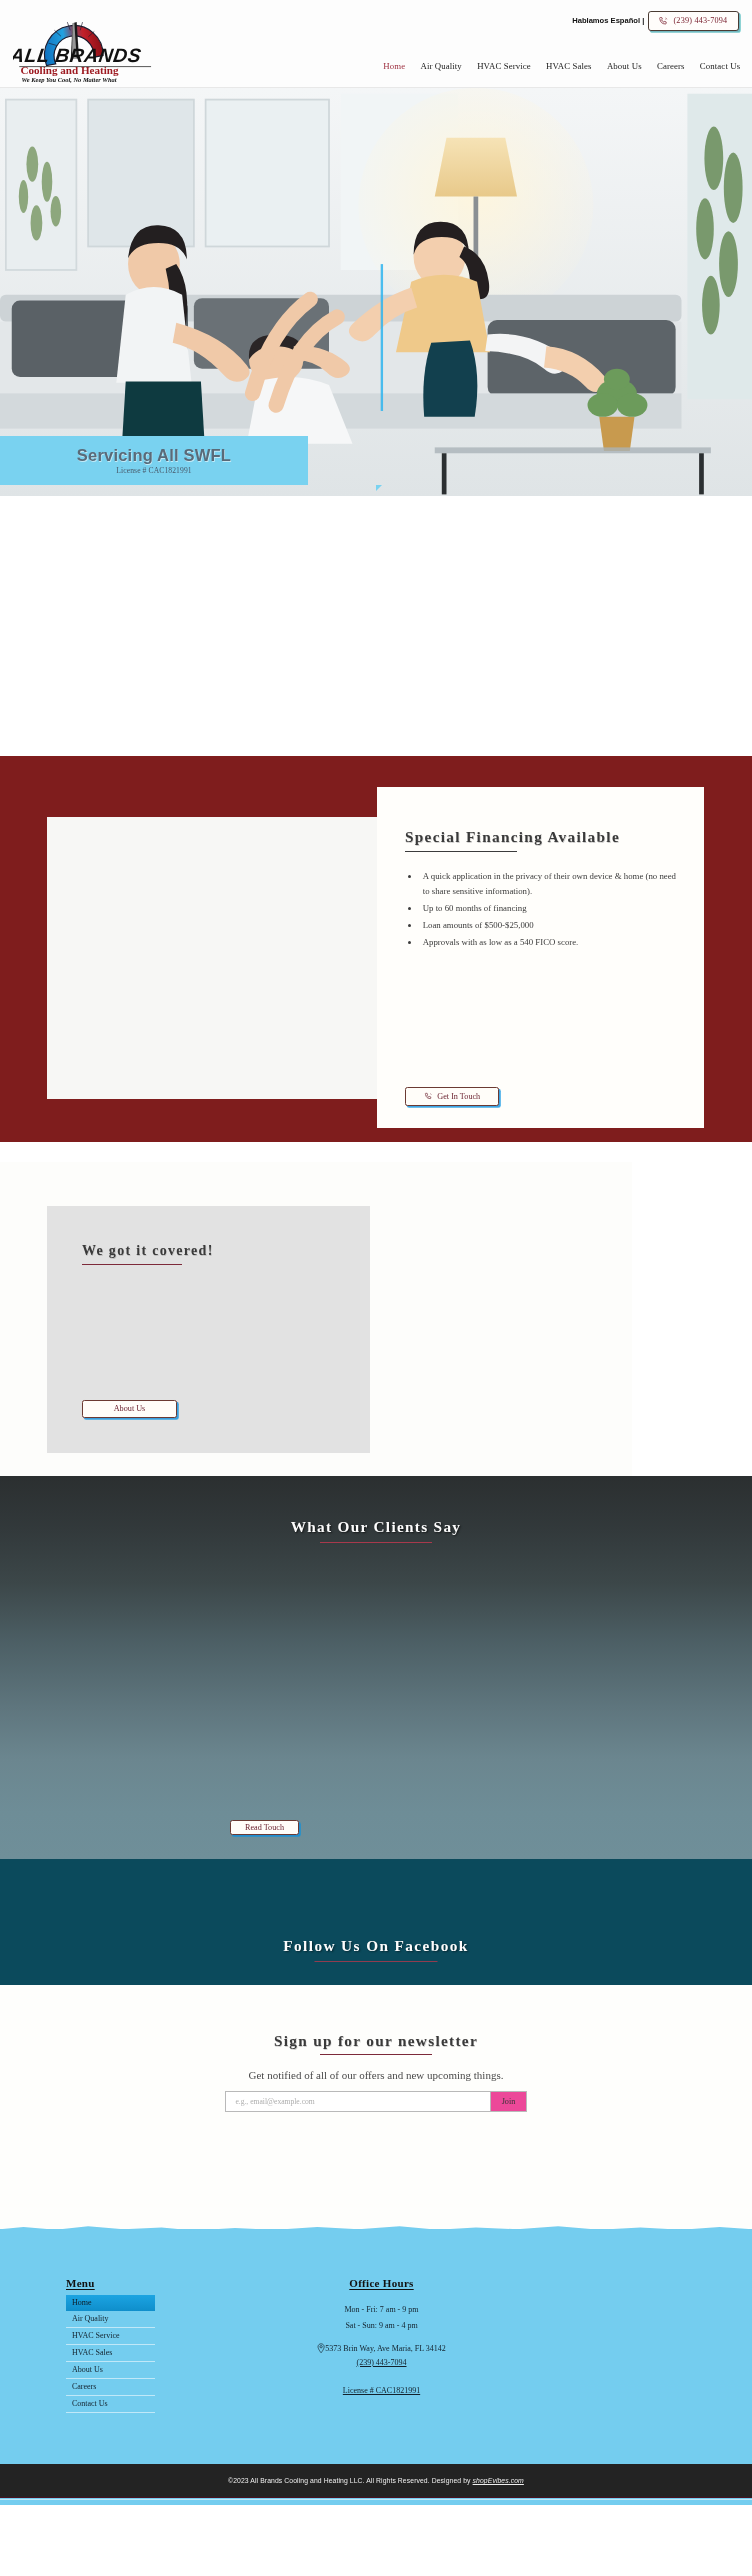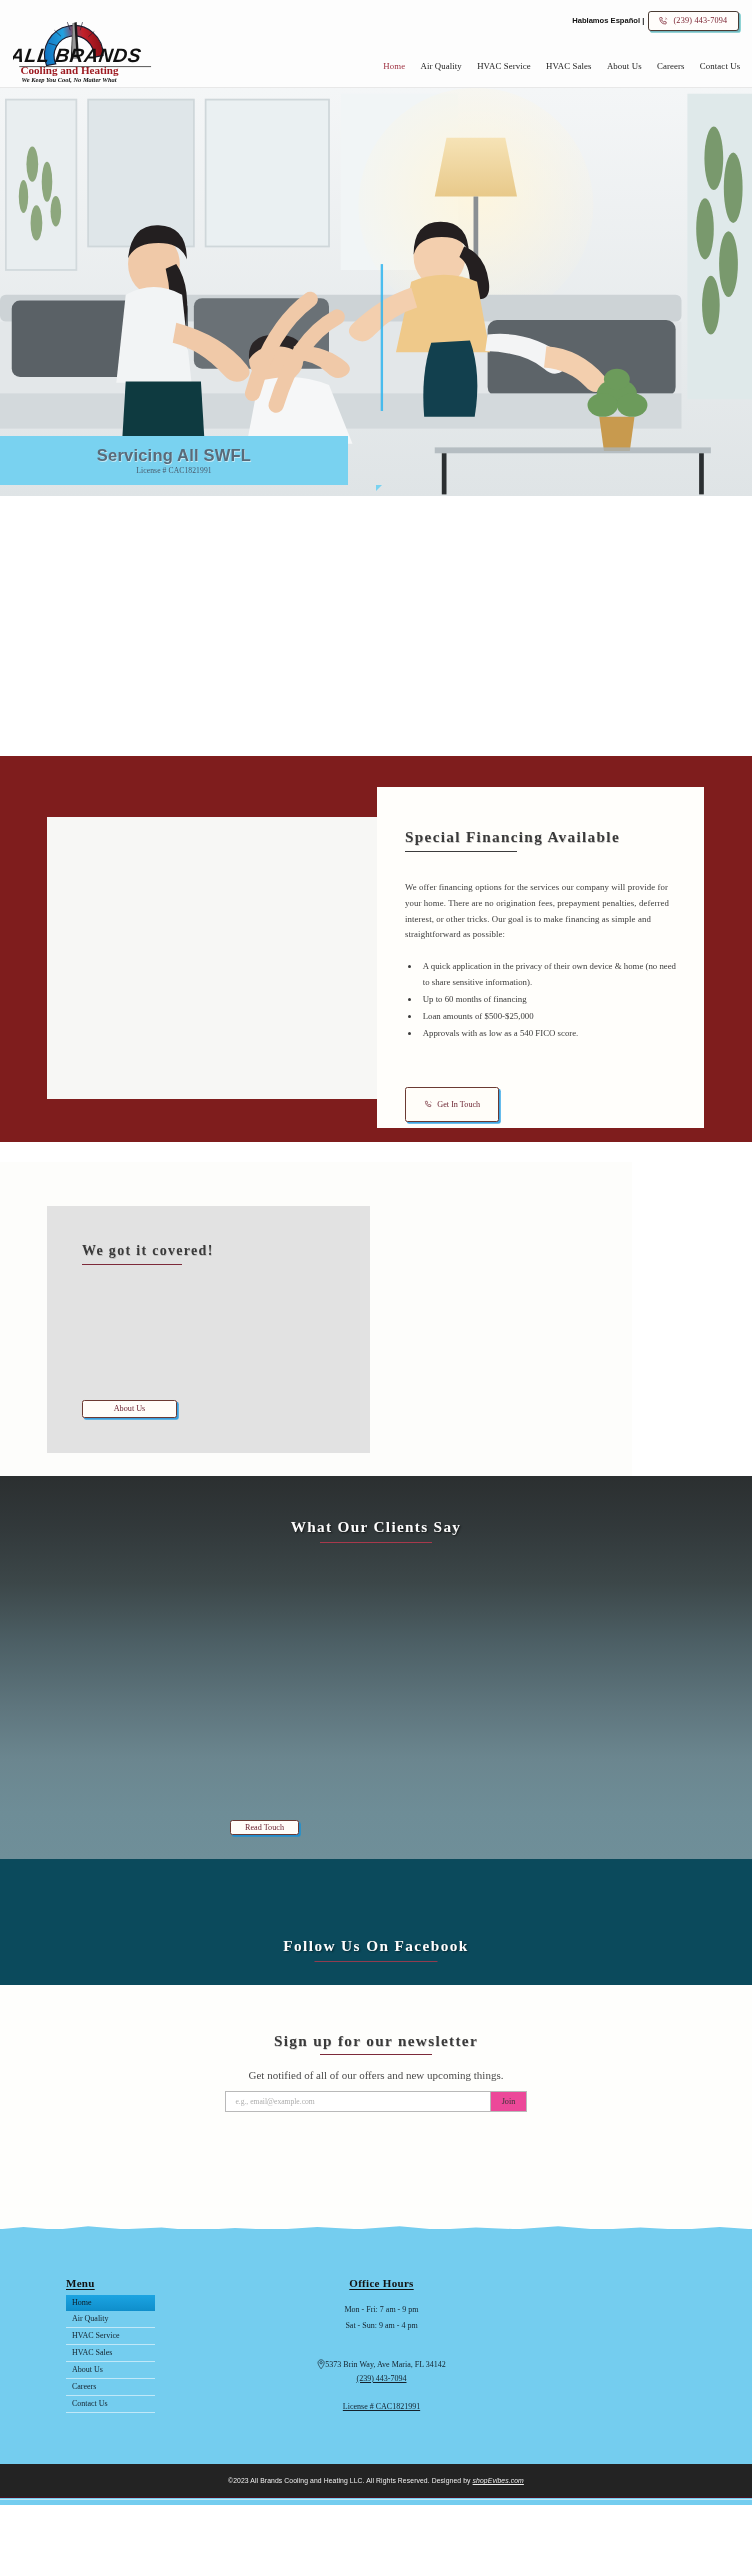--- a/index.html
+++ b/index.html
@@ -89,21 +89,21 @@
     width: 752px;
     height: 408px;
     overflow: hidden;
     background: #cfd6da;
   }
   .hero-photo { position: absolute; inset: 0; }
   .hero-banner {
     position: absolute;
     left: 0;
     bottom: 10.6px;
-    width: 348px;
+    width: 308px;
     height: 49px;
     background: #79d2f0;
     display: flex;
     flex-direction: column;
     align-items: center;
     justify-content: center;
     z-index: 4;
   }
   .hero-banner h1 {
     font-family: "Liberation Sans", sans-serif;
@@ -194,21 +194,21 @@
     font-size: 8.2px;
     color: #6b2230;
     cursor: pointer;
     box-shadow: 1.8px 1.8px 0 0 rgba(0,150,230,.75), 1.2px 1.2px 0 0 rgba(220,0,70,.18);
   }
   .get-in-touch {
     position: absolute;
     left: 28px;
     top: 300px;
     width: 94px;
-    height: 35px;
+    height: 19px;
   }
   .mini-phone { width: 8.8px; height: 8.8px; display: block; }
 
   
   .covered {
     position: relative;
     width: 632px;
     height: 314px;
     background: #fdfdfb;
     margin-top: 20px;
@@ -427,21 +427,21 @@
     width: 235px;
     text-align: center;
   }
   .foot-hours-lines {
     margin-top: 13px;
     font-size: 8px;
     color: #13222d;
     line-height: 2.0;
   }
   .foot-addr {
-    margin-top: 25px;
+    margin-top: 9px;
     display: flex;
     align-items: center;
     justify-content: center;
     gap: 0;
     font-size: 8px;
     color: #13222d;
   }
   .pin-ico { width: 8.2px; height: 10.6px; display: block; }
   .foot-phone {
     margin-top: 4.1px;
@@ -658,21 +658,20 @@
 
 <div class="hero-spacer"></div>
 
 <section class="financing">
   <div class="fin-photo"></div>
 
   <div class="fin-card">
     <div class="sec-title">Special Financing Available</div>
     <div class="title-rule"></div>
 
-    <p class="fin-body">We offer financing options for the services our company will provide for your home. There are no origination fees, prepayment penalties, deferred interest, or other tricks. Our goal is to make financing as simple and straightforward as possible:</p>
 
     <ul class="fin-list">
       <li>A quick application in the privacy of their own device &amp; home (no need to share sensitive information).</li>
       <li>Up to 60 months of financing</li>
       <li>Loan amounts of $500-$25,000</li>
       <li>Approvals with as low as a 540 FICO score.</li>
     </ul>
 
     <div class="btn-outline get-in-touch">
       <svg class="mini-phone" viewBox="0 0 24 24" fill="none" stroke="#6b2230" stroke-width="1.8">

